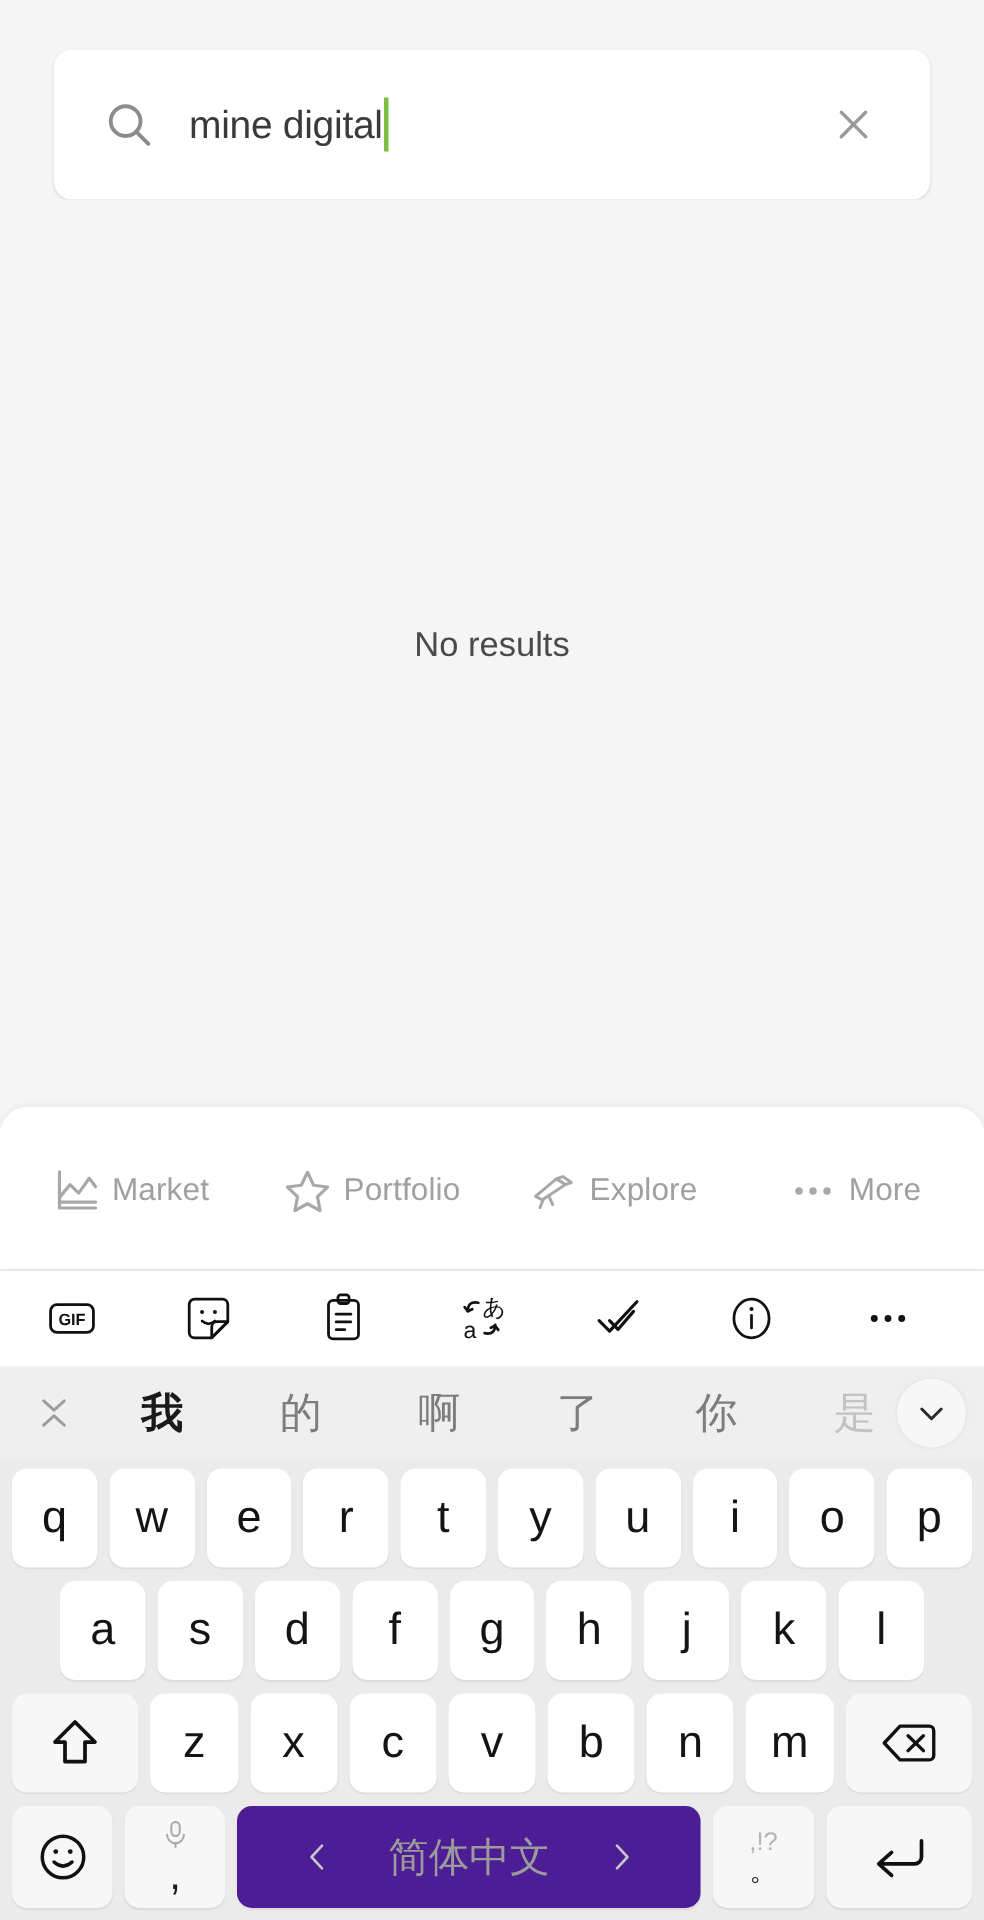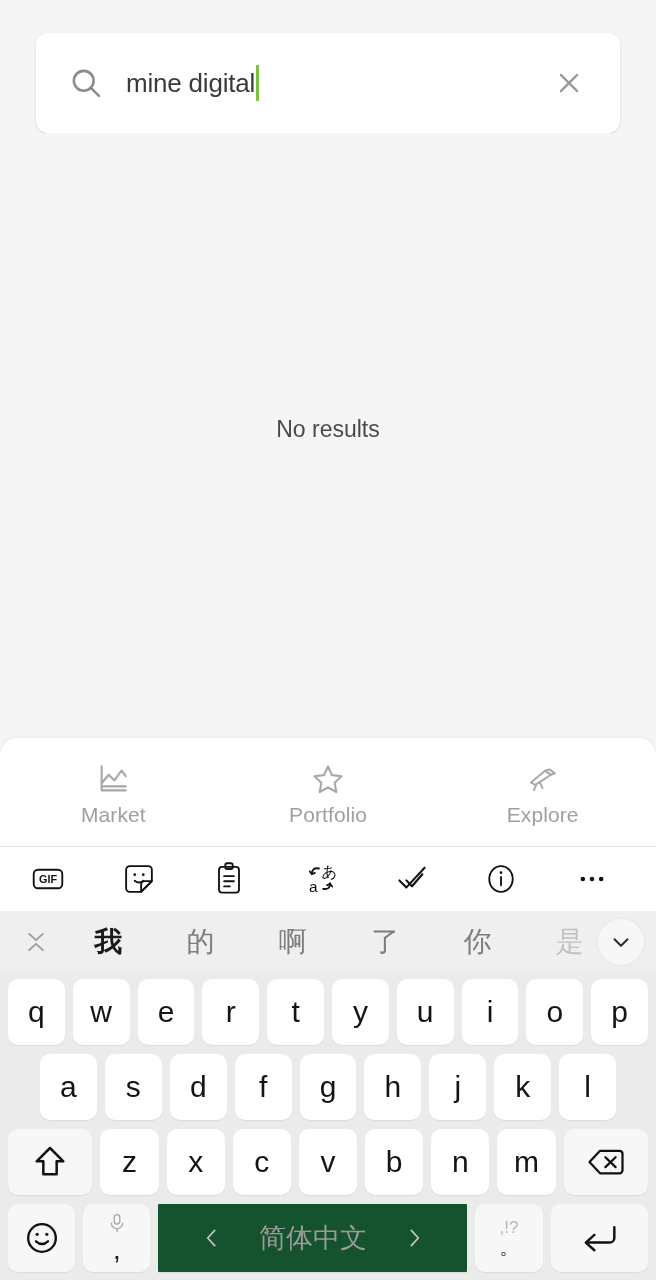--- a/index.html
+++ b/index.html
@@ -109,21 +109,21 @@
     justify-content: space-around;
     padding: 0 6px;
     position: relative;
     z-index: 4;
     box-shadow: 0 -1px 4px rgba(0,0,0,0.05);
   }
 
   .nav-item {
     flex: 1 1 0;
     display: flex;
-    flex-direction: column;
+    flex-direction: row;
     align-items: center;
     justify-content: center;
     gap: 7px;
     padding-top: 4px;
   }
 
   .nav-icon {
     height: 34px;
     display: flex;
     align-items: center;
@@ -255,22 +255,22 @@
     flex: 1.45 1 0;
   }
 
   .key.fn-sm {
     background: #f7f7f7;
     flex: 1 1 0;
   }
 
   .key-space {
     flex: 4.6 1 0;
-    background: #14532d;
-    border-radius: 1px;
+    background: #4c1d95;
+    border-radius: 10px;
     display: flex;
     align-items: center;
     justify-content: center;
     gap: 34px;
     box-shadow: 0 1px 1px rgba(0,0,0,0.07);
   }
 
   .space-label {
     font-size: 27px;
     color: #9b9b9b;
@@ -360,20 +360,30 @@
         <svg width="34" height="34" viewBox="0 0 24 24" fill="none" stroke="#a8a8a8" stroke-width="1.4" stroke-linecap="round" stroke-linejoin="round">
           <path d="M3.5 14.5 L13.5 6.2 L17.6 9.0 L6.6 16.2 Z"></path>
           <path d="M16.4 5.2 L20.4 8.0 L17.6 9.0 L13.5 6.2 Z"></path>
           <line x1="7.2" y1="16.0" x2="5.6" y2="19.8"></line>
           <line x1="9.8" y1="14.3" x2="11.6" y2="18.4"></line>
         </svg>
       </span>
       <span class="nav-label">Explore</span>
     </div>
 
+    <div class="nav-item">
+      <span class="nav-icon">
+        <svg width="34" height="34" viewBox="0 0 24 24" fill="#a8a8a8">
+          <circle cx="5.4" cy="12" r="1.75"></circle>
+          <circle cx="12" cy="12" r="1.75"></circle>
+          <circle cx="18.6" cy="12" r="1.75"></circle>
+        </svg>
+      </span>
+      <span class="nav-label">More</span>
+    </div>
   </div>
 
   <div class="kb-toolbar">
 
     <span class="kb-tool">
       <svg width="40" height="40" viewBox="0 0 28 28" fill="none" stroke="#111" stroke-width="1.3">
         <rect x="4" y="7.5" width="20" height="13" rx="3"></rect>
         <text x="14" y="16.9" font-size="7.6" fill="#111" stroke="none" text-anchor="middle" font-family="Liberation Sans, sans-serif" font-weight="bold">GIF</text>
       </svg>
     </span>

